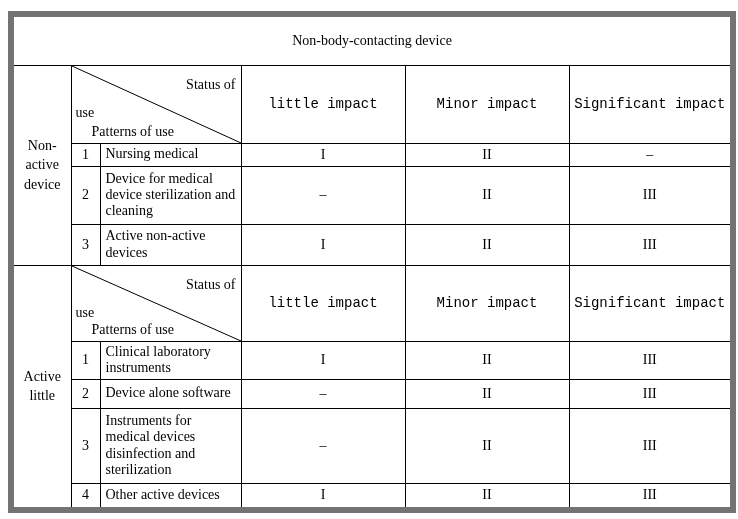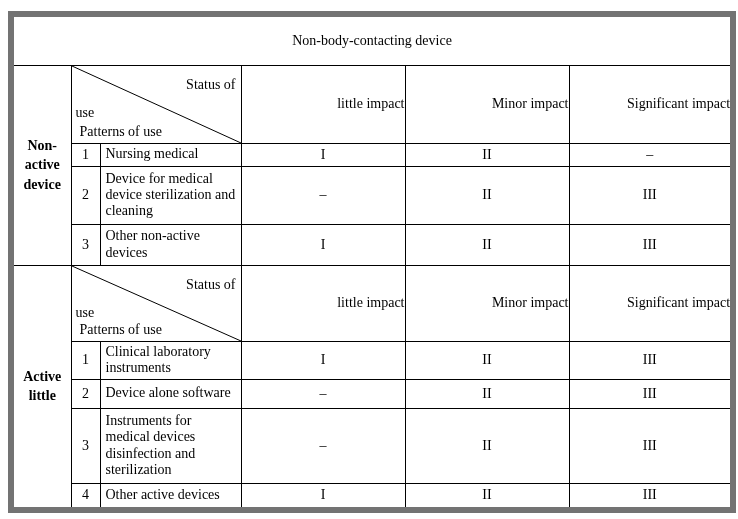--- a/index.html
+++ b/index.html
@@ -23,32 +23,32 @@
   tr.rh-n1 { height:23px; }
   tr.rh-n2 { height:58px; }
   tr.rh-n3 { height:41px; }
   tr.rh-head2  { height:76px; }
   tr.rh-a1 { height:38px; }
   tr.rh-a2 { height:29px; }
   tr.rh-a3 { height:75px; }
   tr.rh-a4 { height:27px; }
   
   td.c-title { text-align:center; vertical-align:middle; }
-  td.c-type  { text-align:center; vertical-align:middle; padding:0 2px; line-height:1.4;font-weight:bold; }
-  td.c-imp   { text-align:right; vertical-align:middle; }
+  td.c-type  { text-align:center; vertical-align:middle; padding:0 2px; line-height:1.4; }
+  td.c-imp   { text-align:center; vertical-align:middle;font-family:Liberation Mono, monospace; }
   td.c-num   { text-align:center; vertical-align:middle; }
   td.c-name  { text-align:left; vertical-align:middle; padding:2px 3px 2px 5px; line-height:1.15; }
   td.c-val   { text-align:center; vertical-align:middle; }
   
   td.c-diag { position:relative;text-align:center; }
   .diag-box { position:absolute; left:0; top:0; right:0; bottom:0; }
   .diag-line-svg { position:absolute; left:0; top:0; width:100%; height:100%; display:block; }
   .diag-status1 { position:absolute; top:11px; right:5px; white-space:nowrap; }
   .diag-status2 { position:absolute; top:39px; left:4px; white-space:nowrap; }
-  .diag-patterns { position:absolute; bottom:3px; left:8px; white-space:nowrap; }
+  .diag-patterns { position:absolute; bottom:3px; left:20px; white-space:nowrap; }
 </style>
 </head>
 <body>
 
 <div class="table-wrap">
   <table class="doc-table">
     <colgroup>
       <col style="width:60px">
         <col style="width:29px">
         <col style="width:141px">
@@ -88,21 +88,21 @@
     </tr>
     <tr class="rh-n2">
       <td class="c-num">2</td>
       <td class="c-name">Device for medical device sterilization and cleaning</td>
       <td class="c-val">–</td>
       <td class="c-val">II</td>
       <td class="c-val">III</td>
     </tr>
     <tr class="rh-n3">
       <td class="c-num">3</td>
-      <td class="c-name">Other non-active devices</td>
+      <td class="c-name">Active non-active devices</td>
       <td class="c-val">I</td>
       <td class="c-val">II</td>
       <td class="c-val">III</td>
     </tr>
 
     <tr class="rh-head2">
       <td class="c-type" rowspan="5">Active little</td>
       <td class="c-diag" colspan="2">
         <div class="diag-box">
           <svg class="diag-line-svg" viewBox="0 0 100 100" preserveAspectRatio="none">

